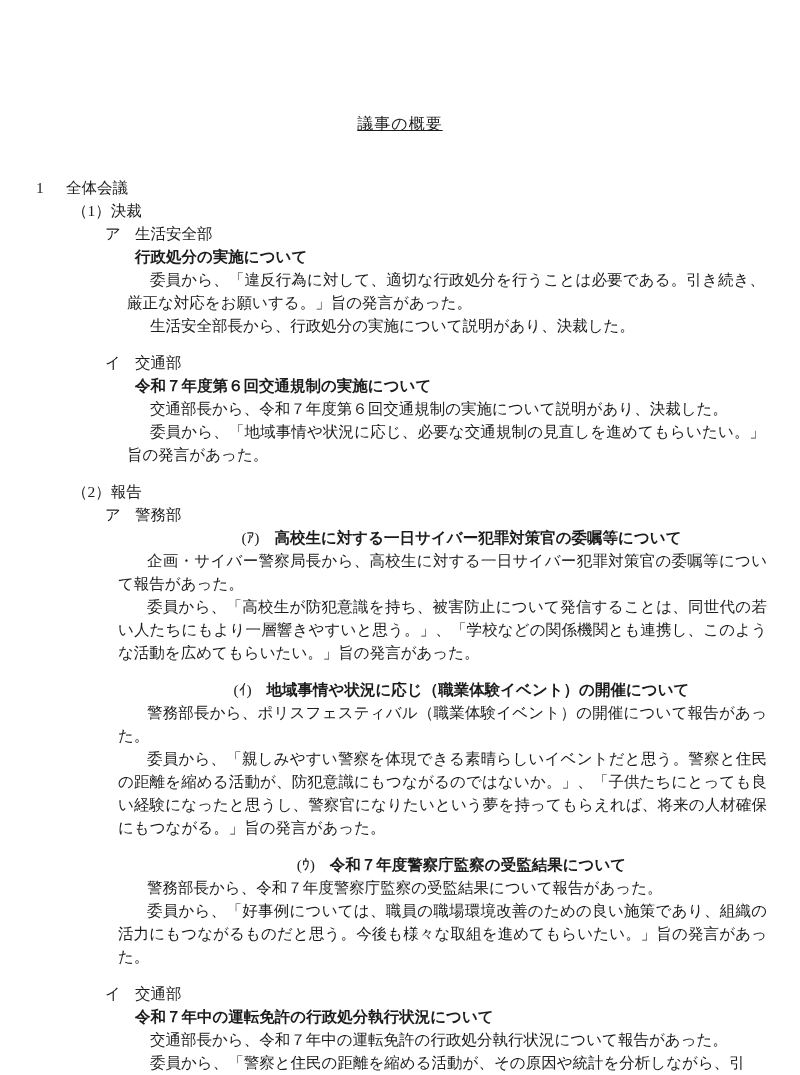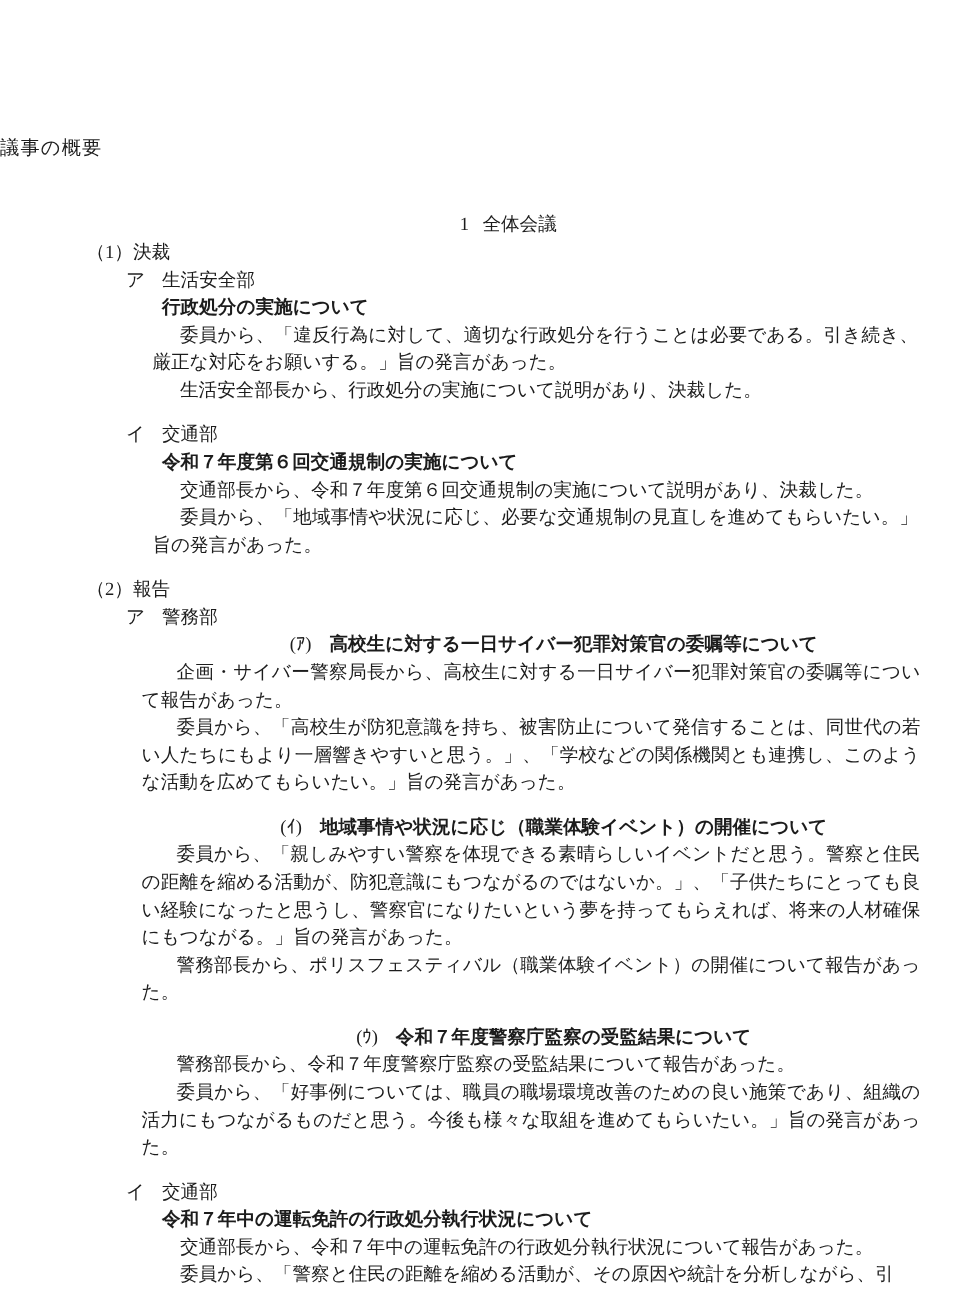--- a/index.html
+++ b/index.html
@@ -10,26 +10,28 @@
     height: 1075px;
     background: #ffffff;
     color: #1c1c1c;
     font-family: "Liberation Serif", "DejaVu Serif", serif;
     font-size: 15.5px;
     line-height: 23px;
     overflow: hidden;
     padding-top: 112px;
   }
   .title {
+    text-align: center;
     font-size: 16px;
     margin-bottom: 41px;
     letter-spacing: 1px;
+    text-decoration: underline;
   }
   
-  .l1 { margin-left: 36px; text-align: center; }
+  .l1 { margin-left: 36px; }
   .l1 .mk { display: inline-block; width: 30px; }
   .l2 { margin-left: 72px; }
   .l3 { margin-left: 105px; }
   .l3 .mk { display: inline-block; width: 30px; }
   
   .topic1 {
     margin-left: 135px;
     font-weight: bold;
   }
   
@@ -104,22 +106,22 @@
     <span class="mk">(ｱ)</span><span class="tp">高校生に対する一日サイバー犯罪対策官の委嘱等について</span>
   </div>
   <div class="para2">企画・サイバー警察局長から、高校生に対する一日サイバー犯罪対策官の委嘱等について報告があった。</div>
   <div class="para2">委員から、「高校生が防犯意識を持ち、被害防止について発信することは、同世代の若い人たちにもより一層響きやすいと思う。」、「学校などの関係機関とも連携し、このような活動を広めてもらいたい。」旨の発言があった。</div>
 
   <div class="gap"></div>
 
   <div class="trow">
     <span class="mk">(ｲ)</span><span class="tp">地域事情や状況に応じ（職業体験イベント）の開催について</span>
   </div>
+  <div class="para2">警務部長から、ポリスフェスティバル（職業体験イベント）の開催について報告があった。</div>
   <div class="para2">委員から、「親しみやすい警察を体現できる素晴らしいイベントだと思う。警察と住民の距離を縮める活動が、防犯意識にもつながるのではないか。」、「子供たちにとっても良い経験になったと思うし、警察官になりたいという夢を持ってもらえれば、将来の人材確保にもつながる。」旨の発言があった。</div>
-  <div class="para2">警務部長から、ポリスフェスティバル（職業体験イベント）の開催について報告があった。</div>
 
   <div class="gap"></div>
 
   <div class="trow">
     <span class="mk">(ｳ)</span><span class="tp">令和７年度警察庁監察の受監結果について</span>
   </div>
   <div class="para2">警務部長から、令和７年度警察庁監察の受監結果について報告があった。</div>
   <div class="para2">委員から、「好事例については、職員の職場環境改善のための良い施策であり、組織の活力にもつながるものだと思う。今後も様々な取組を進めてもらいたい。」旨の発言があった。</div>
 
   <div class="gap"></div>

